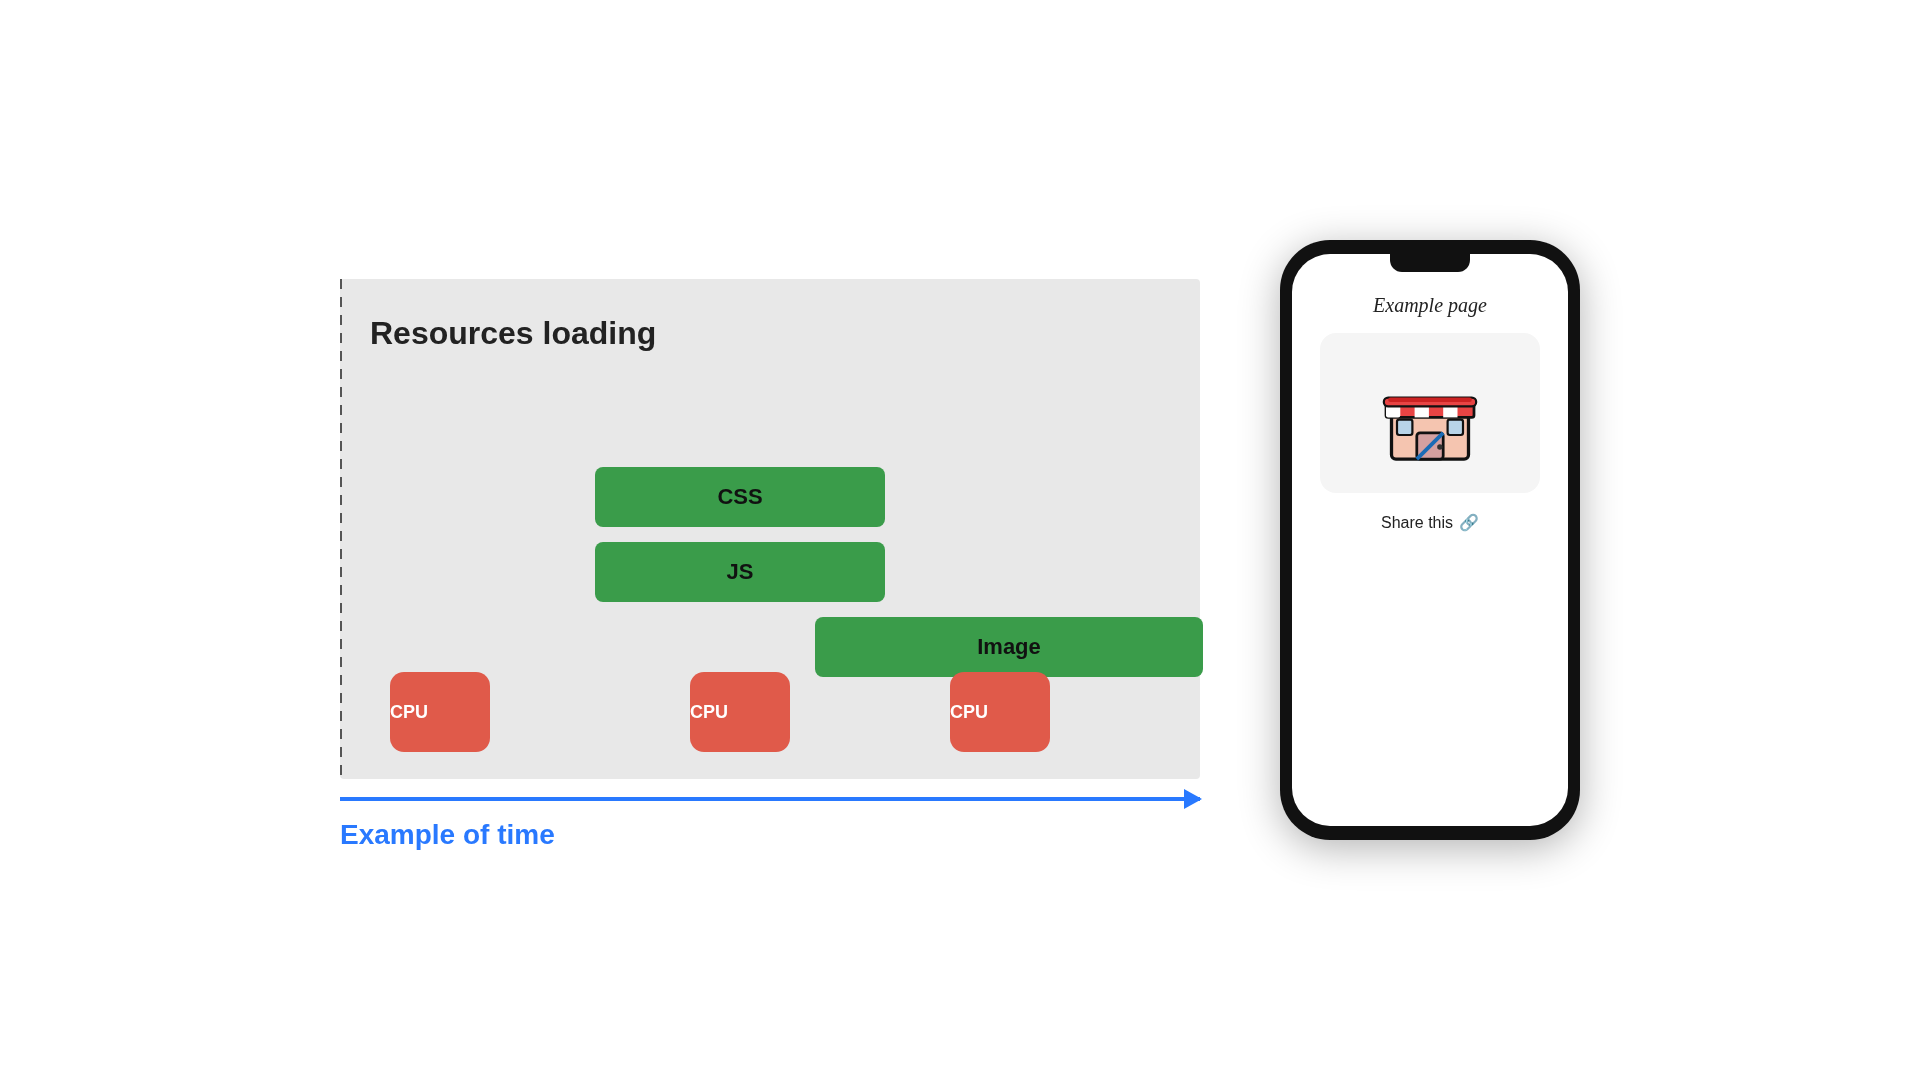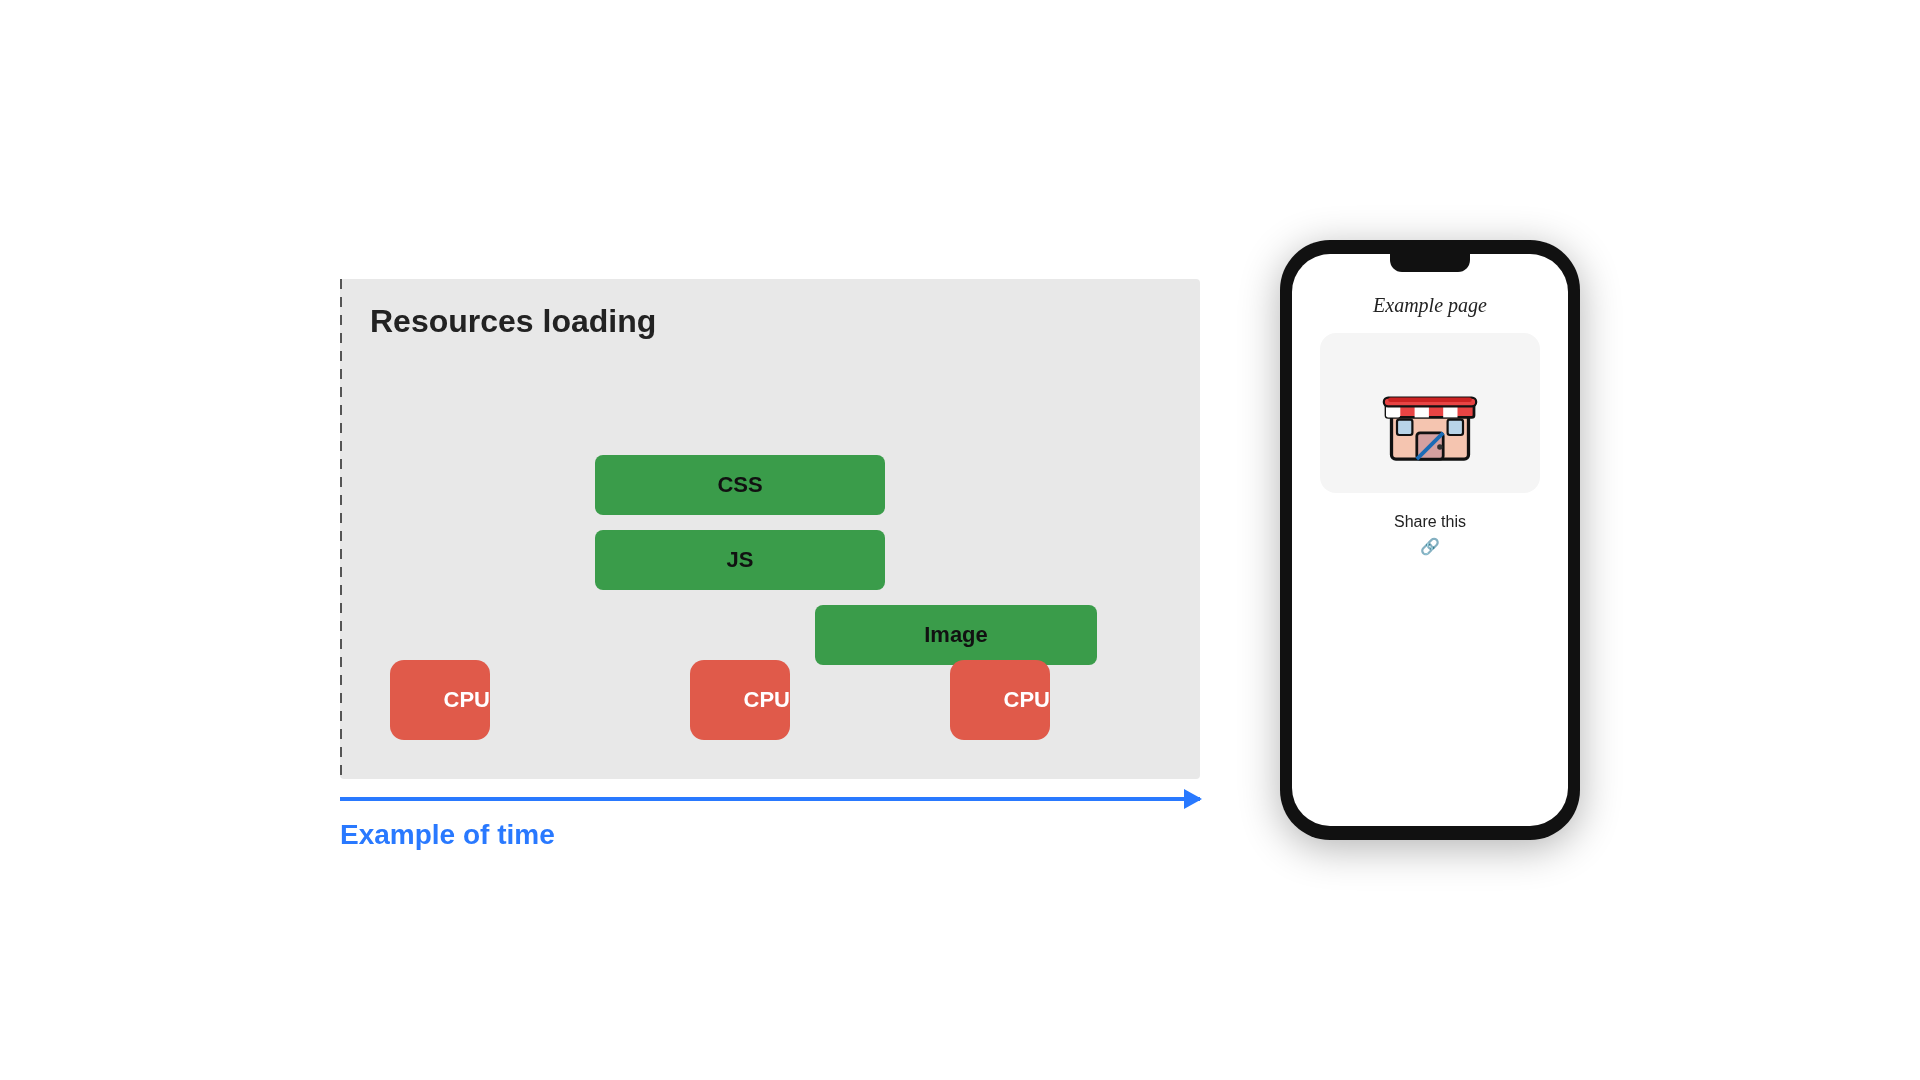--- a/index.html
+++ b/index.html
@@ -29,21 +29,21 @@
       flex-direction: column;
       align-items: flex-start;
       position: relative;
     }
     .diagram-box {
       background: #e8e8e8;
       border-radius: 4px;
       width: 860px;
       height: 500px;
       position: relative;
-      padding: 24px 30px 20px 30px;
+      padding: 36px 30px 20px 30px;
     }
     .diagram-title {
       font-size: 32px;
       font-weight: 600;
       color: #222;
       margin-bottom: 30px;
     }
     .resources-area {
       position: relative;
       width: 100%;
@@ -58,34 +58,34 @@
       align-items: center;
       justify-content: center;
       color: #111;
       font-size: 22px;
       font-weight: 700;
       height: 60px;
     }
     .bar-html { left: 0; top: 10px; width: 285px; }
     .bar-css  { left: 225px; top: 85px; width: 290px; }
     .bar-js   { left: 225px; top: 160px; width: 290px; }
-    .bar-image { left: 445px; top: 235px; width: 282px; }
+    .bar-image { left: 445px; top: 235px; width: 388px; }
 
     
     .cpu-box {
       position: absolute;
       background: #e05a4a;
       border-radius: 14px;
       width: 100px;
       height: 80px;
       display: flex;
       align-items: center;
-      justify-content: flex-end;
+      justify-content: flex-start;
       color: #fff;
-      font-size: 22px;
+      font-size: 18px;
       font-weight: 700;
       bottom: 0;
     }
     .cpu-1 { left: 20px; }
     .cpu-2 { left: 320px; }
     .cpu-3 { left: 580px; }
 
     
     .dashed-line {
       position: absolute;
@@ -198,21 +198,20 @@
       line-height: 1.6;
       text-align: left;
       width: 100%;
       margin-bottom: 12px;
     }
     .share-row {
       display: flex;
       align-items: center;
       gap: 6px;
       margin-top: 4px;
-      flex-direction: column;
     }
     .share-label {
       font-size: 16px;
       color: #222;
     }
     .link-icon {
       font-size: 16px;
       color: #888;
     }
 

